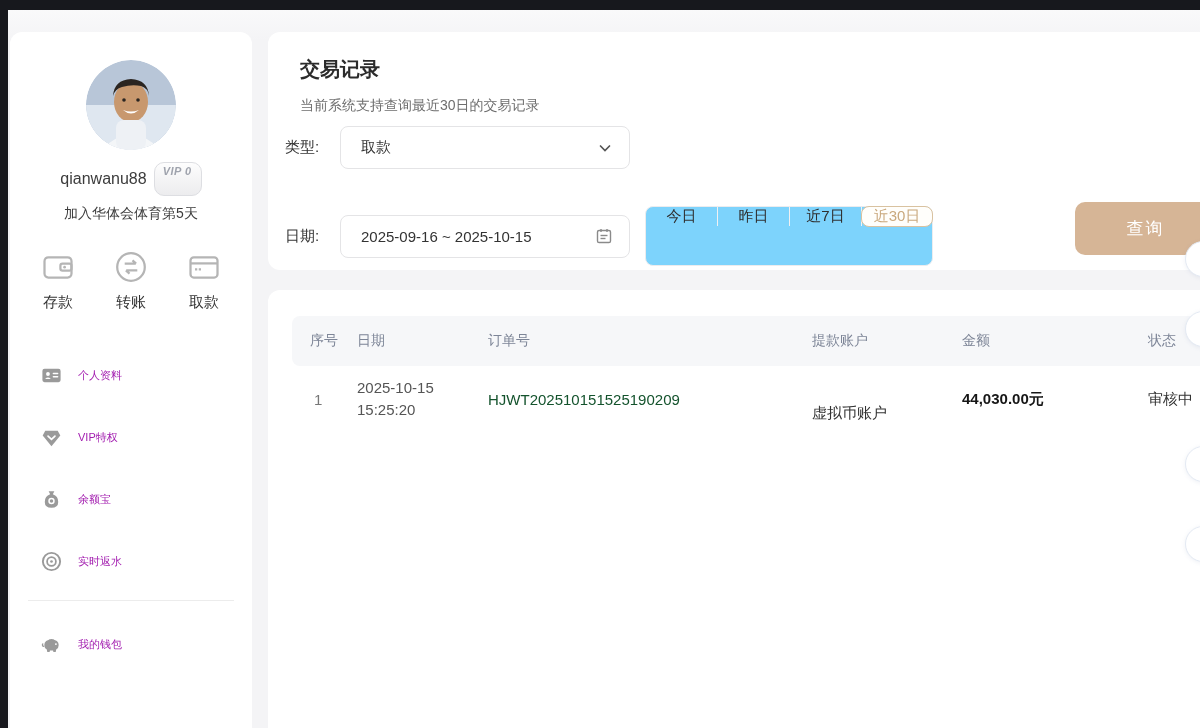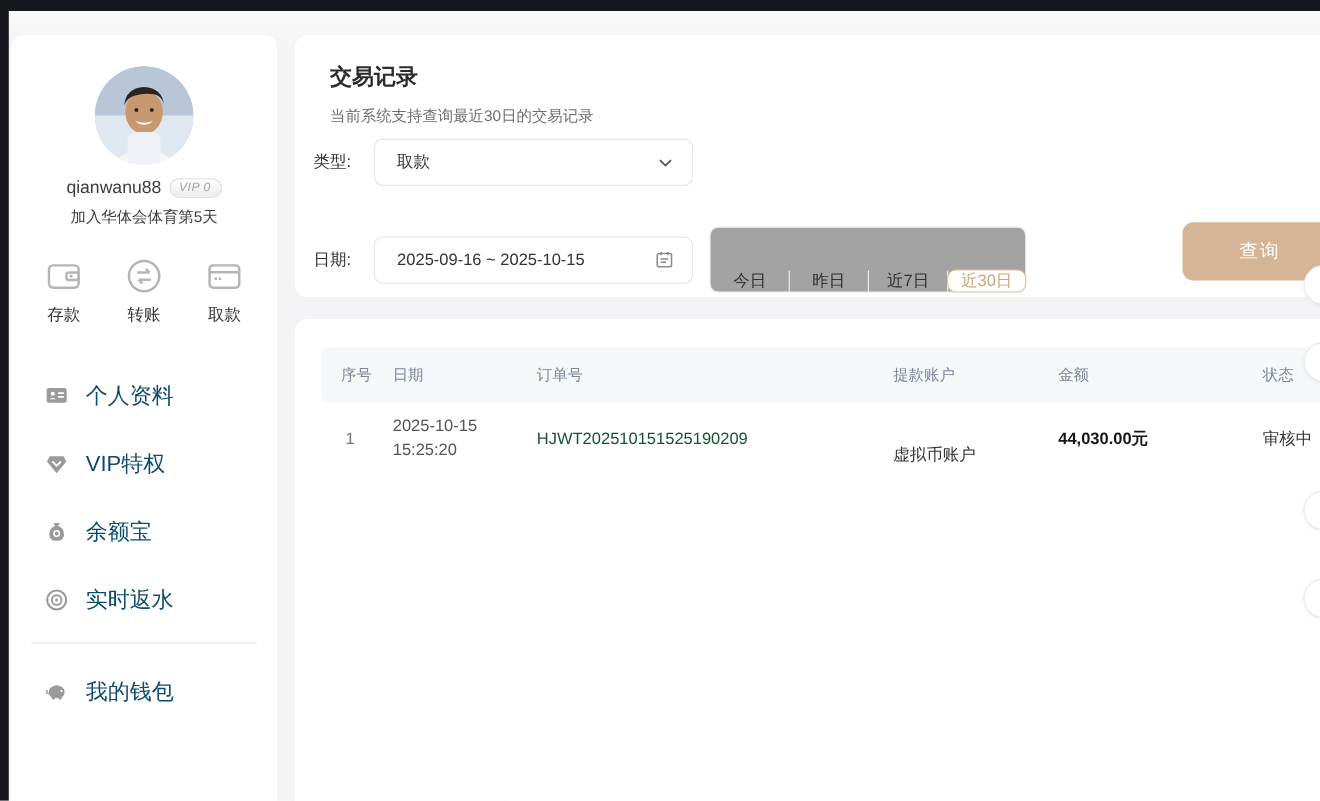--- a/index.html
+++ b/index.html
@@ -16,33 +16,33 @@
   
   .sidebar {
     position:absolute; left:10px; top:32px; width:242px; height:710px;
     background:#fff; border-radius:12px 12px 0 0; z-index:2;
   }
   .avatar-wrap { display:flex; justify-content:center; margin-top:28px; }
   .avatar { width:90px; height:90px; border-radius:50%; overflow:hidden; display:block; }
   .user-row { display:flex; justify-content:center; align-items:center; gap:7px; margin-top:12px; }
   .username { font-size:16px; color:#3c3c3c; }
   .vip-badge {
-    font-size:11px; font-weight:normal; font-style:italic; color:#9fa3ad;
+    font-size:11px; font-weight:bold; font-style:italic; color:#9fa3ad;
     background:linear-gradient(180deg,#fdfdfd,#ececee);
-    border:1px solid #dddee2; border-radius:10px; padding:2px 9px 2px 8px; letter-spacing:.5px;
+    border:1px solid #dddee2; border-radius:10px; padding:2px 9px 18px 8px; letter-spacing:.5px;
   }
   .join-text { text-align:center; font-size:14px; color:#3c3c3c; margin-top:9px; }
   .quick-actions { display:flex; justify-content:space-between; padding:0 30px; margin-top:26px; }
   .qa-item { display:flex; flex-direction:column; align-items:center; gap:8px; cursor:pointer; }
   .qa-item .qa-label { font-size:15px; color:#333; }
   .menu { margin-top:32px; }
   .menu-item {
     display:flex; align-items:center; gap:15px; height:62px; padding-left:30px; cursor:pointer;
   }
-  .menu-item .mi-label { font-size:20px; color:#0c4a6e; }
+  .menu-item .mi-label { font-size:11px; color:#a21caf; }
   .side-divider { height:1px; background:#ececec; margin:8px 18px 0 18px; }
   .menu-secondary { margin-top:12px; }
 
   
   .filter-card {
     position:absolute; left:268px; top:32px; width:948px; height:238px;
     background:#fff; border-radius:12px; z-index:1;
   }
   .page-title { font-size:20px; font-weight:bold; color:#2b2b2b; margin:24px 0 0 32px; }
   .page-subtitle { font-size:14px; color:#6e6e6e; margin:14px 0 0 32px; }
@@ -51,21 +51,21 @@
   .row-date { top:174px; }
   .form-label { font-size:15px; color:#333; width:55px; }
   .select-box, .date-box {
     position:relative; width:290px; height:43px; background:#fff;
     border:1px solid #e4e4e6; border-radius:8px; display:flex; align-items:center;
     padding-left:20px; font-size:15px; color:#333; cursor:pointer;
   }
   .box-icon { position:absolute; right:16px; top:50%; transform:translateY(-50%); display:flex; }
   .range-group {
     display:flex; margin-left:15px; border:1px solid #ececee; border-radius:8px;
-    background:#a3a3a3; height:60px; align-items:flex-end;
+    background:#7dd3fc; height:60px; align-items:flex-start;
   }
   .range-btn {
     width:72px; display:flex; align-items:center; justify-content:center;
     font-size:15px; color:#2f2f2f; background:transparent; border:none;
     border-right:1px solid #f0f0f2; cursor:pointer; font-family:inherit;
   }
   .range-btn:last-child { border-right:none; }
   .range-btn.selected {
     border:1px solid #d9c2a0; border-radius:8px; color:#c9a87d; margin:-1px; background:#fffefb; z-index:1;
   }

